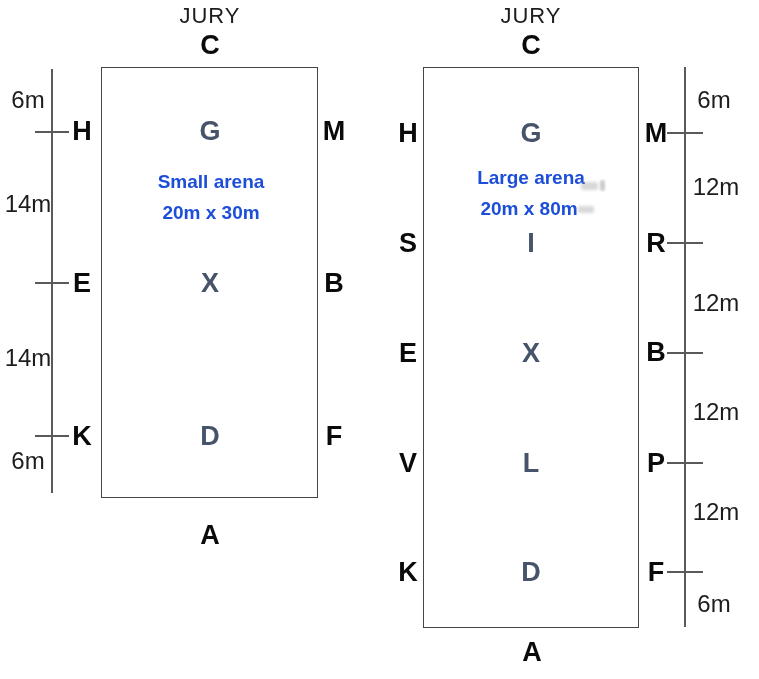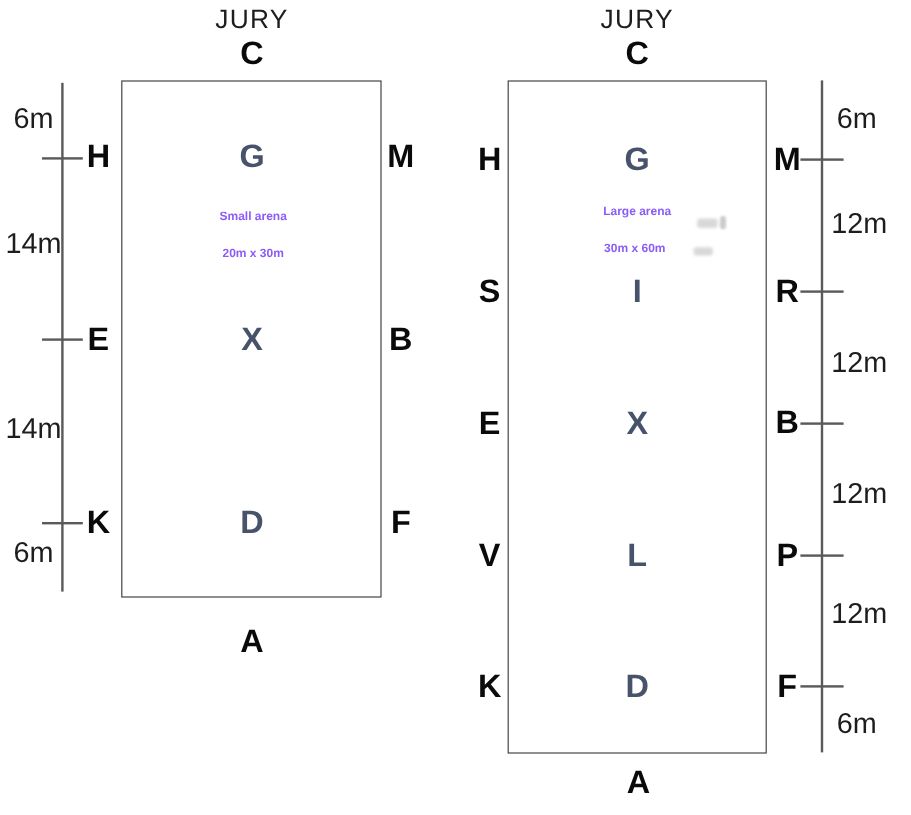--- a/index.html
+++ b/index.html
@@ -37,23 +37,23 @@
   .rect {
     position: absolute;
     border: 1px solid #454545;
     background: #ffffff;
     box-sizing: border-box;
   }
   
   .cap {
     position: absolute;
     transform: translate(-50%, -50%);
-    font-size: 10px;
+    font-size: 19px;
     font-weight: 700;
-    color: #8b5cf6;
+    color: #1d4ed8;
     line-height: 1;
     white-space: nowrap;
   }
   
   .vline {
     position: absolute;
     width: 2px;
     background: #5a5a5a;
   }
   .tick {
@@ -122,21 +122,21 @@
 
   <div class="rect" style="left:423px; top:67px; width:216px; height:561px;"></div>
 
   <div class="lt inner" style="left:531px; top:133px;">G</div>
   <div class="lt inner" style="left:531px; top:243px;">I</div>
   <div class="lt inner" style="left:531px; top:353px;">X</div>
   <div class="lt inner" style="left:531px; top:463px;">L</div>
   <div class="lt inner" style="left:531px; top:572px;">D</div>
 
   <div class="cap" style="left:531px; top:177px;">Large arena</div>
-  <div class="cap" style="left:529px; top:208px;">30m x 60m</div>
+  <div class="cap" style="left:529px; top:208px;">20m x 80m</div>
 
   <div class="smudge" style="left:581px; top:182px; width:17px; height:8px;"></div>
   <div class="smudge" style="left:600px; top:180px; width:5px; height:11px; opacity:0.5; filter:blur(1px);"></div>
   <div class="smudge" style="left:578px; top:206px; width:16px; height:7px;"></div>
 
   <div class="lt" style="left:408px; top:133px;">H</div>
   <div class="lt" style="left:408px; top:243px;">S</div>
   <div class="lt" style="left:408px; top:353px;">E</div>
   <div class="lt" style="left:408px; top:463px;">V</div>
   <div class="lt" style="left:408px; top:572px;">K</div>

